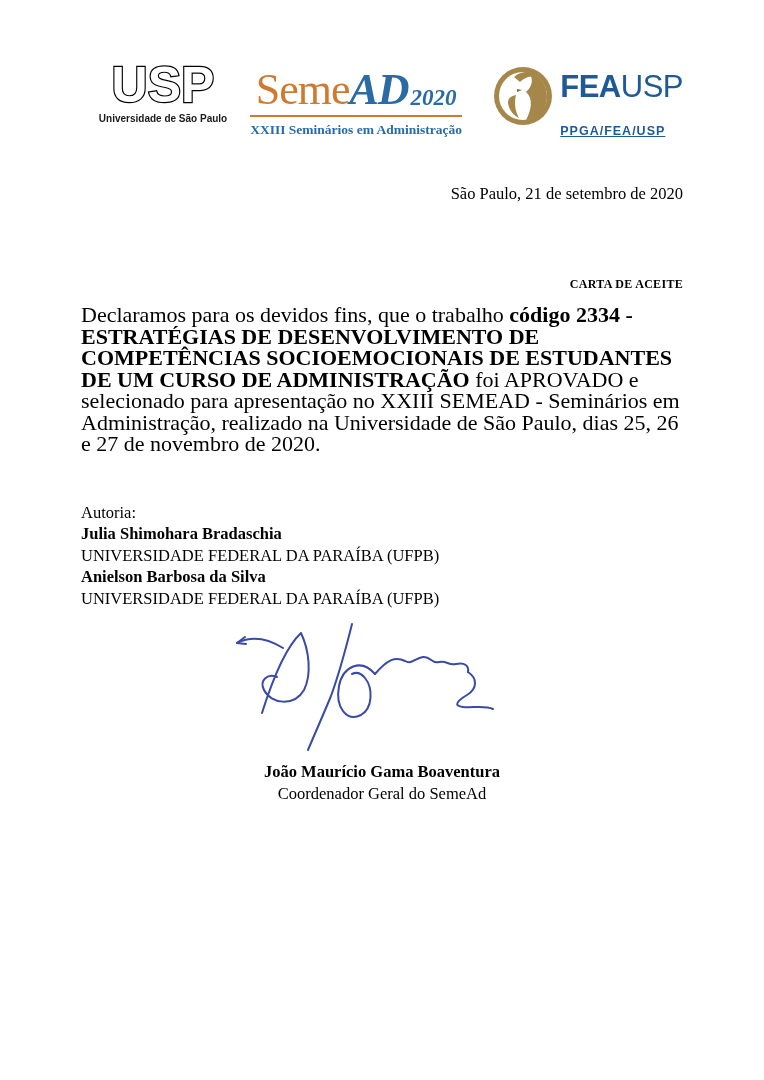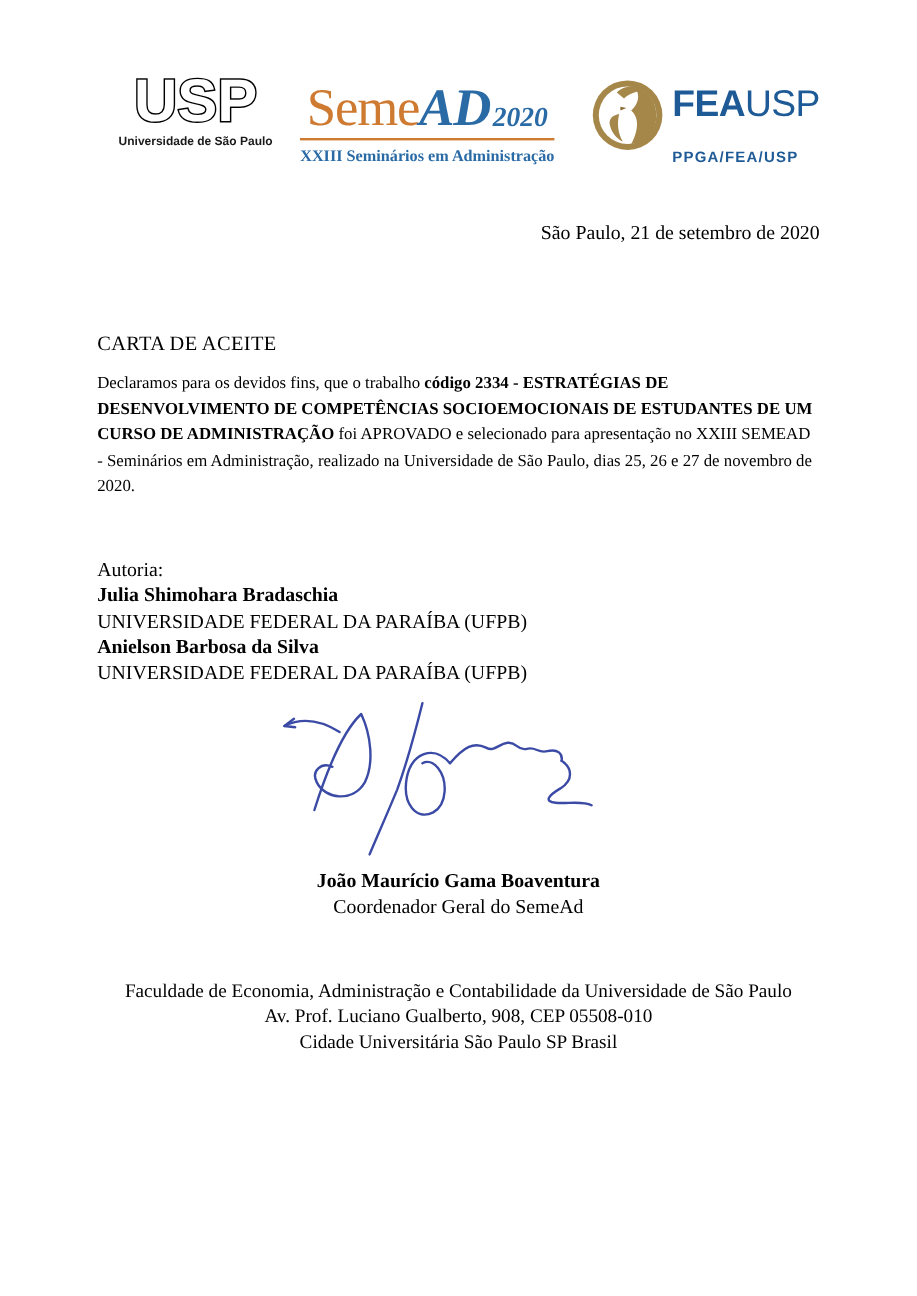--- a/index.html
+++ b/index.html
@@ -24,26 +24,26 @@
   .yr   { font-family: "Liberation Serif", serif; font-size: 23px; color: #2A6BA6; font-weight: bold; font-style: italic; padding-bottom: 3px; padding-left: 2px; }
   .semead-rule { border-top: 2px solid #CE7A31; margin-top: 3px; }
   .semead-sub { font-family: "Liberation Serif", serif; font-size: 13.5px; font-weight: bold; color: #2A6BA6; margin-top: 5px; white-space: nowrap; }
 
   .fea { margin-left: 30px; display: flex; align-items: flex-start; }
   .fea-emblem { flex: 0 0 auto; }
   .fea-text { margin-left: 6px; padding-top: 6px; }
   .fea-name { font-family: "Liberation Sans", sans-serif; font-size: 31px; line-height: 1; color: #1E5A96; letter-spacing: -0.5px; white-space: nowrap; }
   .fea-bold { font-weight: 800; }
   .fea-light { font-weight: 400; }
-  .fea-caption { font-family: "Liberation Sans", sans-serif; font-size: 12.5px; font-weight: bold; color: #1E5A96; letter-spacing: 1px; margin-top: 22px; white-space: nowrap; }
+  .fea-caption { font-family: "Liberation Sans", sans-serif; font-size: 12.5px; font-weight: bold; color: #1E5A96; letter-spacing: 1px; margin-top: 22px; white-space: nowrap; text-decoration: underline; }
 
   
   .date-line { text-align: right; margin: 46px 0 0 0; font-size: 16.5px; }
-  .title { text-align: left; font-weight: normal; font-size: 17px; margin: 73px 0 0 0; letter-spacing: 0.3px; }
-  .body-text { margin: 12px 0 0 0; font-size: 14px; line-height: 21.5px; }
+  .title { text-align: right; font-weight: bold; font-size: 12px; margin: 73px 0 0 0; letter-spacing: 0.3px; }
+  .body-text { margin: 12px 0 0 0; font-size: 22px; line-height: 21.5px; }
   .body-text b { font-weight: bold; }
 
   .authors { margin-top: 47px; font-size: 16.5px; line-height: 21.5px; }
   .bold { font-weight: bold; }
 
   .salutation { margin-top: 57px; font-size: 16.5px; }
 
   .signature-wrap { position: relative; height: 136px; margin-top: 7px; }
   .signature-wrap svg { position: absolute; left: 134px; top: 0; }
 
@@ -121,19 +121,14 @@
         <path d="M253,56 C262,62 263,72 252,79 C242,85 238,90 248,91 C258,92 270,89 278,93"></path>
       </g>
     </svg>
   </div>
 
   <div class="signatory">
     <div class="bold">João Maurício Gama Boaventura</div>
     <div>Coordenador Geral do SemeAd</div>
   </div>
 
-  <div class="footer">
-    <div>Faculdade de Economia, Administração e Contabilidade da Universidade de São Paulo</div>
-    <div>Av. Prof. Luciano Gualberto, 908, CEP 05508-010</div>
-    <div>Cidade Universitária São Paulo SP Brasil</div>
-  </div>
 
 </div>
 
 </body></html>

